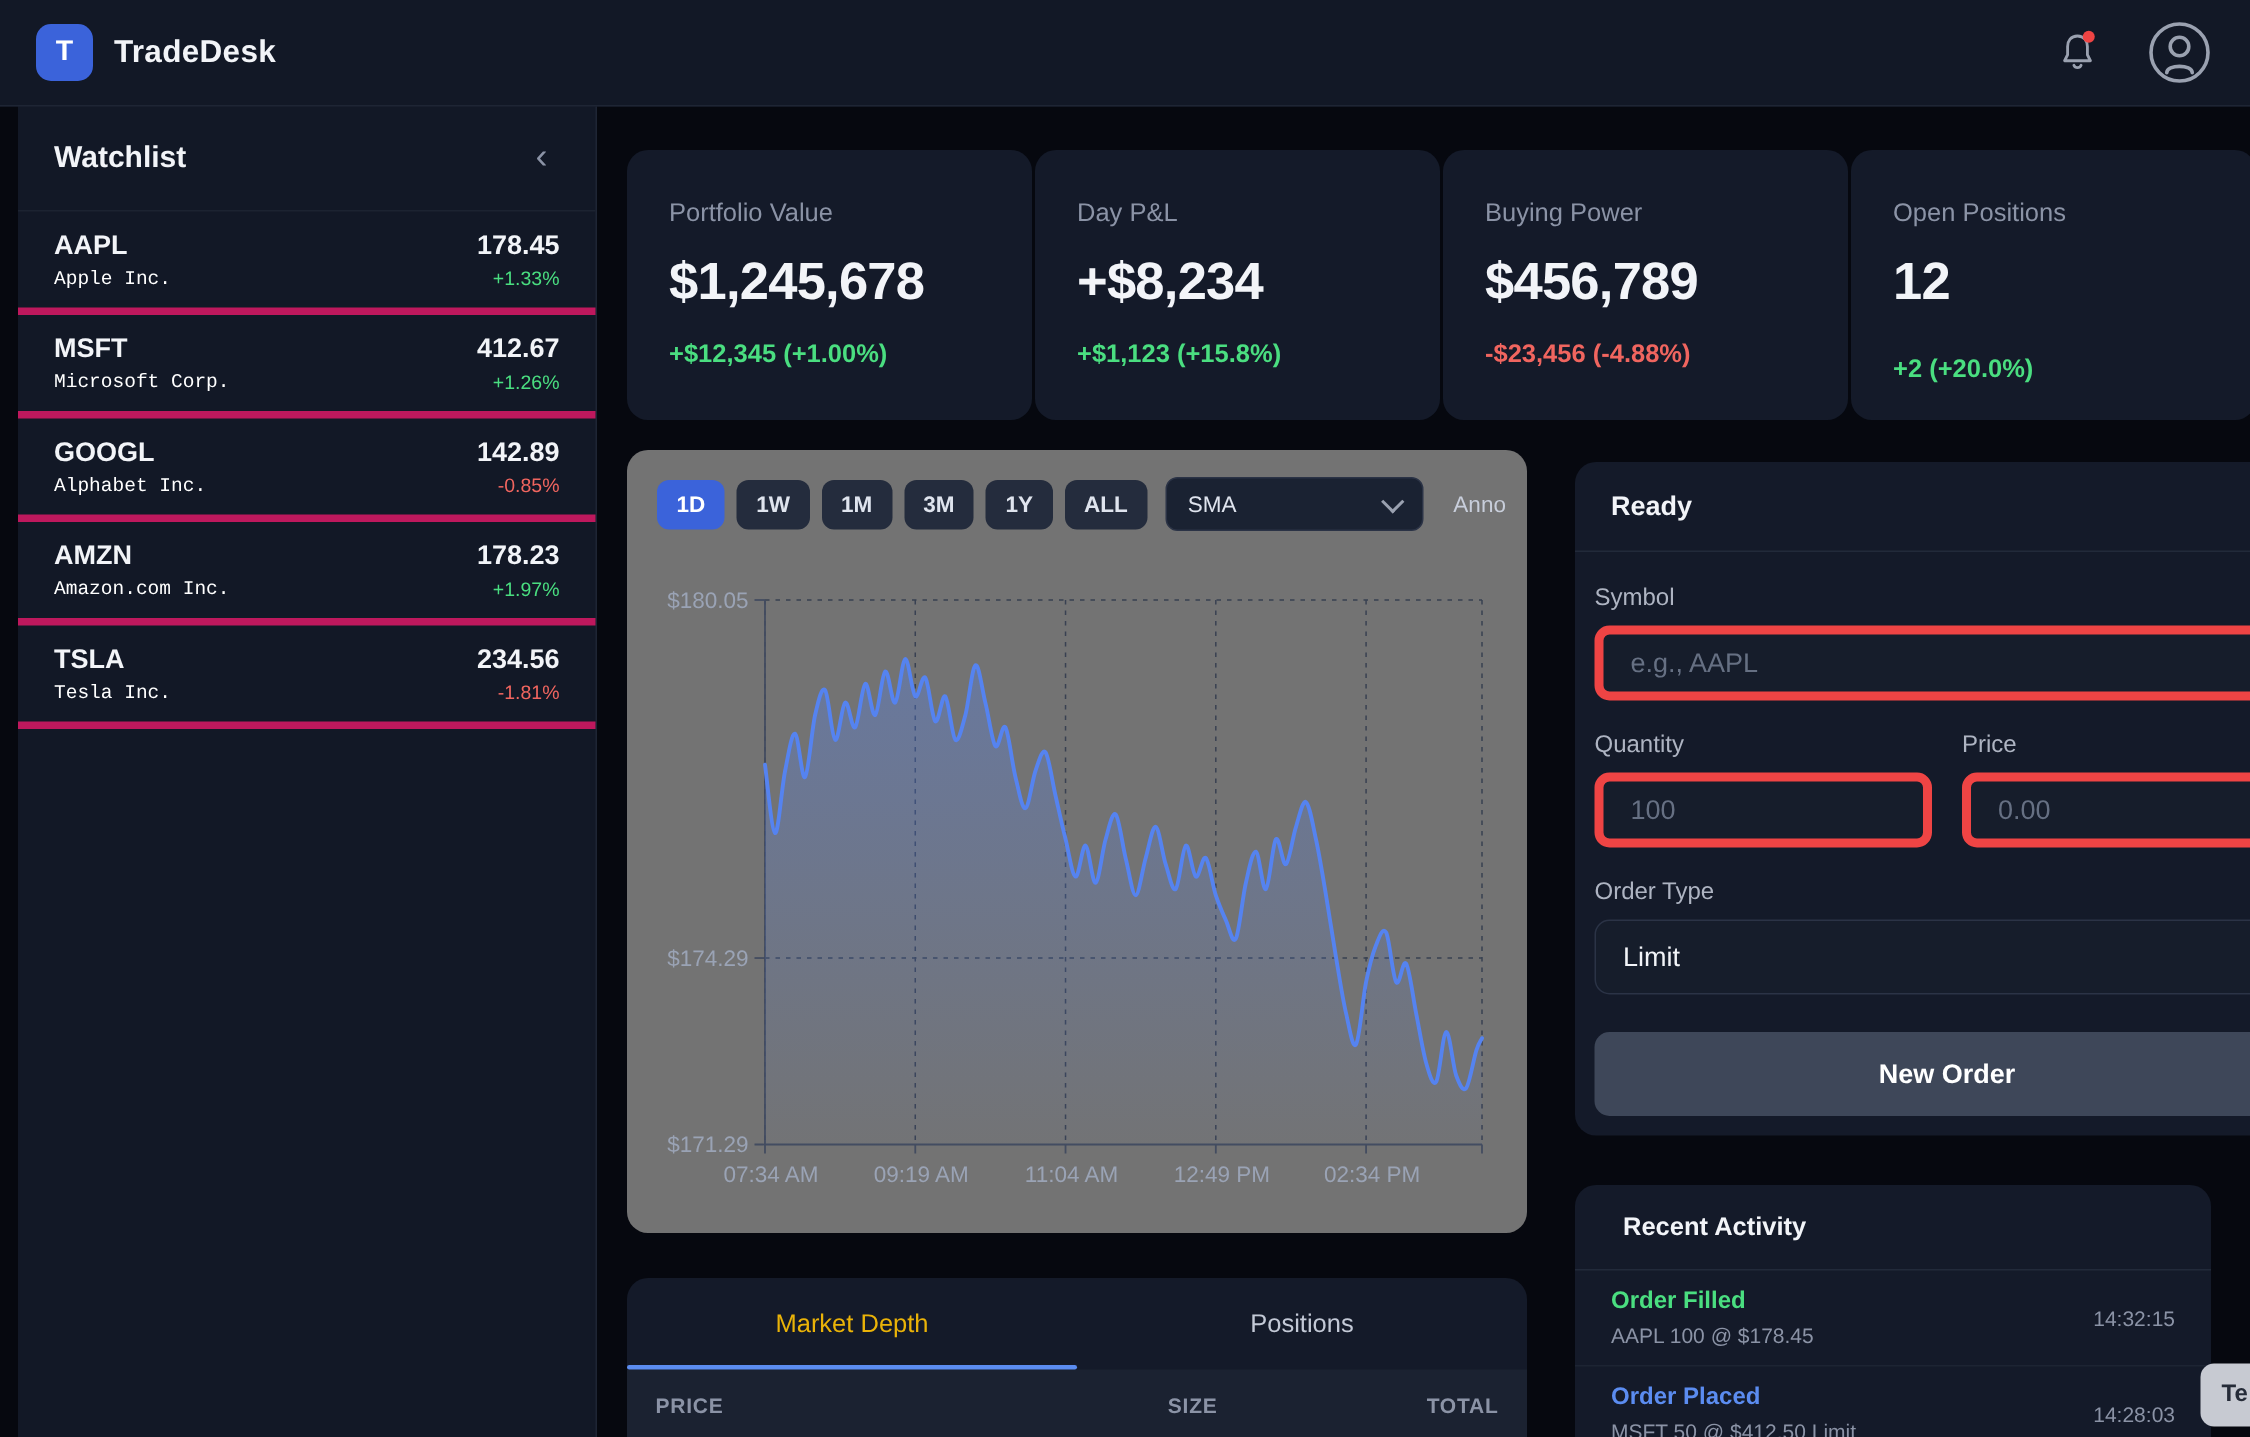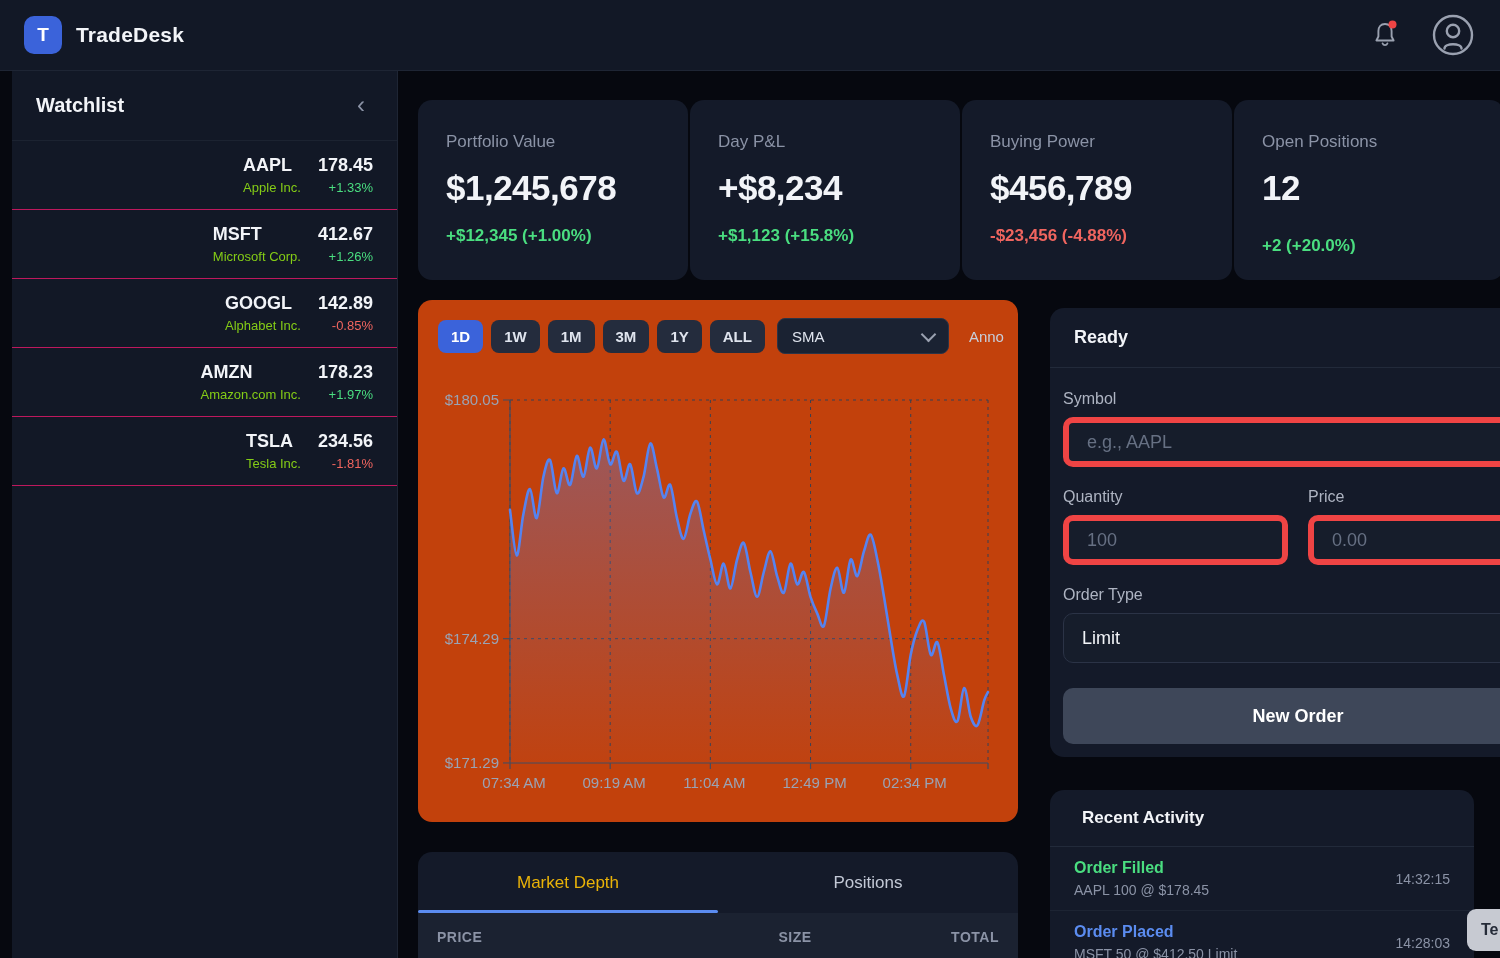--- a/index.html
+++ b/index.html
@@ -23,35 +23,35 @@
   .navicons{position:absolute;right:24px;top:0;height:70px;display:flex;align-items:center;gap:30px;}
   .bellwrap{position:relative;width:30px;height:32px;cursor:pointer;}
   .avatarwrap{width:46px;height:46px;cursor:pointer;}
   
   .sidebar{position:absolute;left:0;top:70px;width:386px;height:888px;background:#121826;
     border-right:1px solid #1e2534;box-sizing:border-box;margin-left:12px;}
   .wl-header{height:70px;display:flex;align-items:center;justify-content:space-between;
     padding:0 24px;border-bottom:1px solid #1c2331;}
   .wl-title{font-size:20px;font-weight:bold;}
   .wl-collapse{color:#8b93a6;font-size:24px;line-height:1;cursor:pointer;padding:2px 8px;}
-  .wl-row{height:69px;box-sizing:border-box;display:flex;align-items:center;justify-content:flex-end;
-    padding:0 24px;border-bottom:1px solid #be185d;cursor:pointer;gap:17px;}
+  .wl-row{height:69px;box-sizing:border-box;display:flex;align-items:center;justify-content:space-between;
+    padding:0 24px;border-bottom:5px solid #be185d;cursor:pointer;gap:17px;}
   .wl-sym{font-size:18px;font-weight:bold;}
-  .wl-name{font-size:13px;color:#84cc16;margin-top:4px;}
+  .wl-name{font-size:13px;color:#ffffff;margin-top:4px;font-family:Liberation Mono, monospace;}
   .wl-price{font-size:18px;font-weight:bold;text-align:right;}
   .wl-chg{font-size:13px;margin-top:4px;text-align:right;}
   
   .main{position:absolute;left:386px;top:70px;width:1114px;height:888px;}
   .stats-row{position:absolute;left:32px;top:30px;display:flex;gap:2px;}
   .stat-card{width:270px;height:180px;box-sizing:border-box;background:#141a29;border-radius:14px;padding:32px 28px;}
   .stat-label{font-size:17px;color:#8b93a6;}
   .stat-value{font-size:35px;font-weight:bold;margin-top:16px;letter-spacing:-.5px;}
   .stat-chg{font-size:17px;font-weight:bold;margin-top:18px;}
   
-  .chart-panel{position:absolute;left:32px;top:230px;width:600px;height:522px;background:#c2410c;
+  .chart-panel{position:absolute;left:32px;top:230px;width:600px;height:522px;background:#737373;
     border-radius:14px;overflow:hidden;}
   .toolbar{display:flex;align-items:center;gap:8px;padding:18px 0 0 20px;white-space:nowrap;}
   .chip{height:33px;padding:0 13px;border-radius:8px;background:#242c3d;color:#dfe4ee;font-size:15px;
     font-weight:600;display:flex;align-items:center;cursor:pointer;}
   .chip.active{background:#3b63da;color:#fff;}
   .mini-select{height:36px;width:172px;box-sizing:border-box;background:#1a2232;border:1px solid #2b3346;
     border-radius:8px;display:flex;align-items:center;justify-content:space-between;padding:0 14px;
     font-size:15px;color:#dfe4ee;cursor:pointer;margin-left:4px;}
   .annotations{font-size:15px;color:#c8cedb;margin-left:12px;cursor:pointer;}
   .chev{width:9px;height:9px;border-right:2px solid #9aa1b0;border-bottom:2px solid #9aa1b0;

